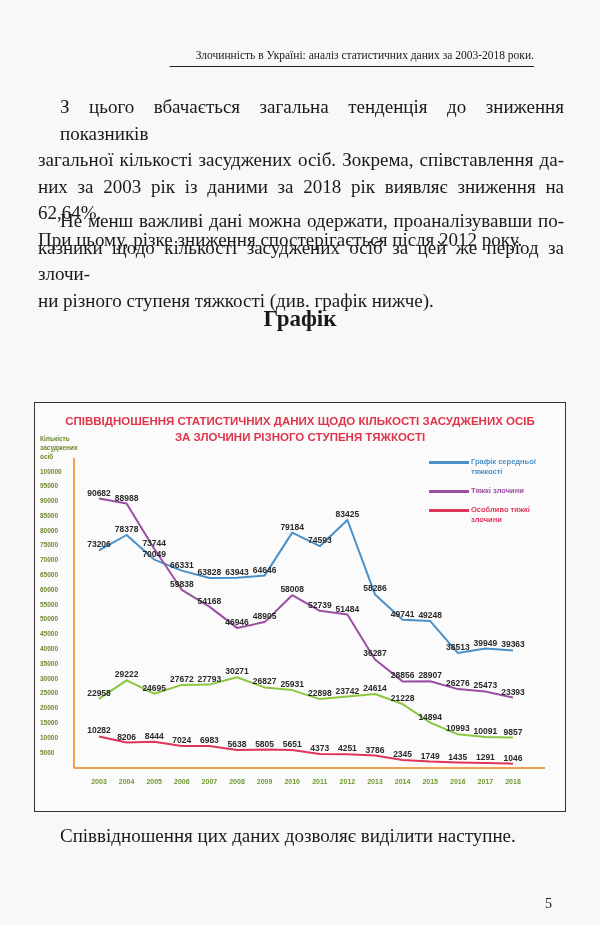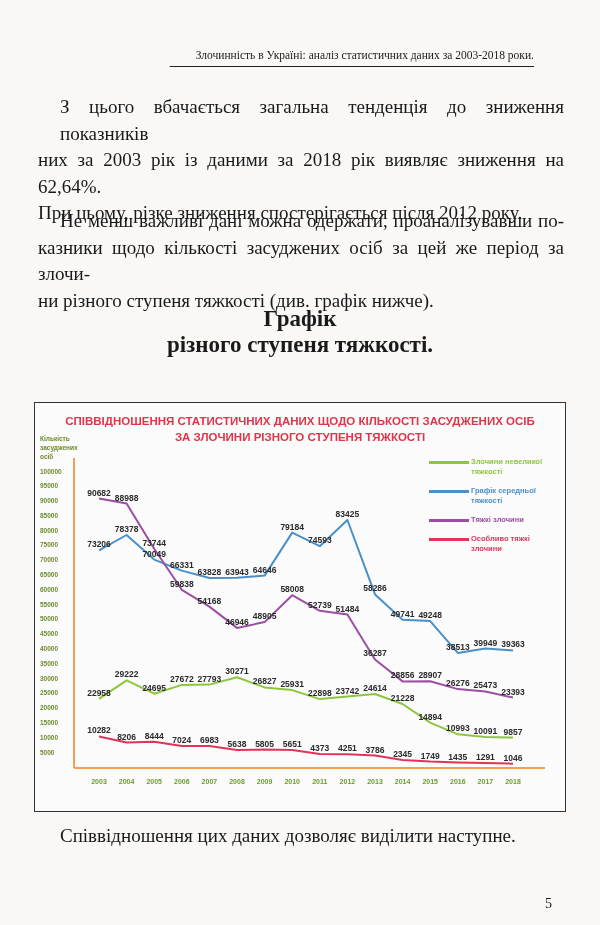--- a/index.html
+++ b/index.html
@@ -55,33 +55,33 @@
     .page-number { position: absolute; left: 545px; top: 896px; font-size: 14px; }
     .bold { font-weight: bold; }
   </style>
 </head>
 <body>
 
 <div class="running-head">Злочинність в Україні: аналіз статистичних даних за 2003-2018 роки.</div>
 
 <div class="para" style="top:94px;">
   <span class="line first">З цього вбачається загальна тенденція до зниження показників</span>
+  <span class="line">загальної кількості засуджених осіб. Зокрема, співставлення да-</span>
   <span class="line">них за 2003 рік із даними за 2018 рік виявляє зниження на 62,64%.</span>
   <span class="line last">При цьому, різке зниження спостерігається після 2012 року.</span>
 </div>
 
 <div class="para" style="top:200px;margin-top:8px;">
   <span class="line first">Не менш важливі дані можна одержати, проаналізувавши по-</span>
   <span class="line">казники щодо кількості засуджених осіб за цей же період за злочи-</span>
   <span class="line last">ни різного ступеня тяжкості (див. графік нижче).</span>
 </div>
 
 <div class="heading" style="top:306px;">
   <div>Графік</div>
-  <div>різного ступеня тяжкості.</div>
 </div>
 
 <div class="chart-frame">
   <div class="chart-title">
     <div>СПІВВІДНОШЕННЯ СТАТИСТИЧНИХ ДАНИХ ЩОДО КІЛЬКОСТІ ЗАСУДЖЕНИХ ОСІБ</div>
     <div>ЗА ЗЛОЧИНИ РІЗНОГО СТУПЕНЯ ТЯЖКОСТІ</div>
   </div>
   <div class="ylabel">
     <div>Кількість</div>
     <div>засуджених</div>
@@ -191,21 +191,20 @@
       <text x="312.4" y="348.21546315789476" text-anchor="middle" class="data-label">4251</text>
       <text x="340" y="349.5908842105263" text-anchor="middle" class="data-label">3786</text>
       <text x="367.6" y="353.85321052631576" text-anchor="middle" class="data-label">2345</text>
       <text x="395.20000000000005" y="355.61611578947367" text-anchor="middle" class="data-label">1749</text>
       <text x="422.8" y="356.5448947368421" text-anchor="middle" class="data-label">1435</text>
       <text x="450.40000000000003" y="356.97083157894735" text-anchor="middle" class="data-label">1291</text>
       <text x="478" y="357.6955157894737" text-anchor="middle" class="data-label">1046</text>
     </svg>
 
   <div class="legend" id="legend">
-      <div class="legend-item" style="color: rgb(140, 198, 63);"><span class="swatch" style="background: rgb(140, 198, 63);"></span><span>Злочини невеликої тяжкості</span></div>
       <div class="legend-item" style="color: rgb(74, 144, 200);"><span class="swatch" style="background: rgb(74, 144, 200);"></span><span>Графік середньої тяжкості</span></div>
       <div class="legend-item" style="color: rgb(155, 79, 163);"><span class="swatch" style="background: rgb(155, 79, 163);"></span><span>Тяжкі злочини</span></div>
       <div class="legend-item" style="color: rgb(224, 52, 90);"><span class="swatch" style="background: rgb(224, 52, 90);"></span><span>Особливо тяжкі злочини</span></div>
     </div>
 </div>
 
 <div class="para" style="top:823px; text-indent:0;">
   <span class="line last first">Співвідношення цих даних дозволяє виділити наступне.</span>
 </div>
 

